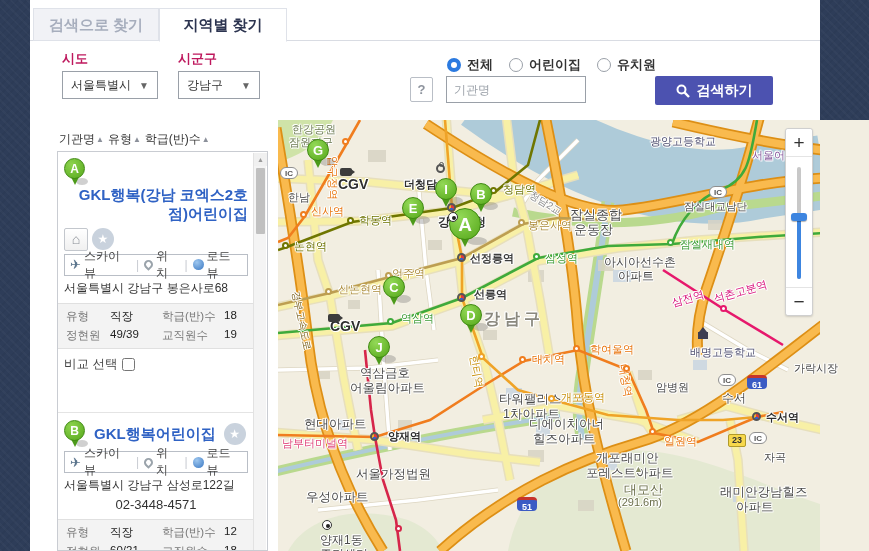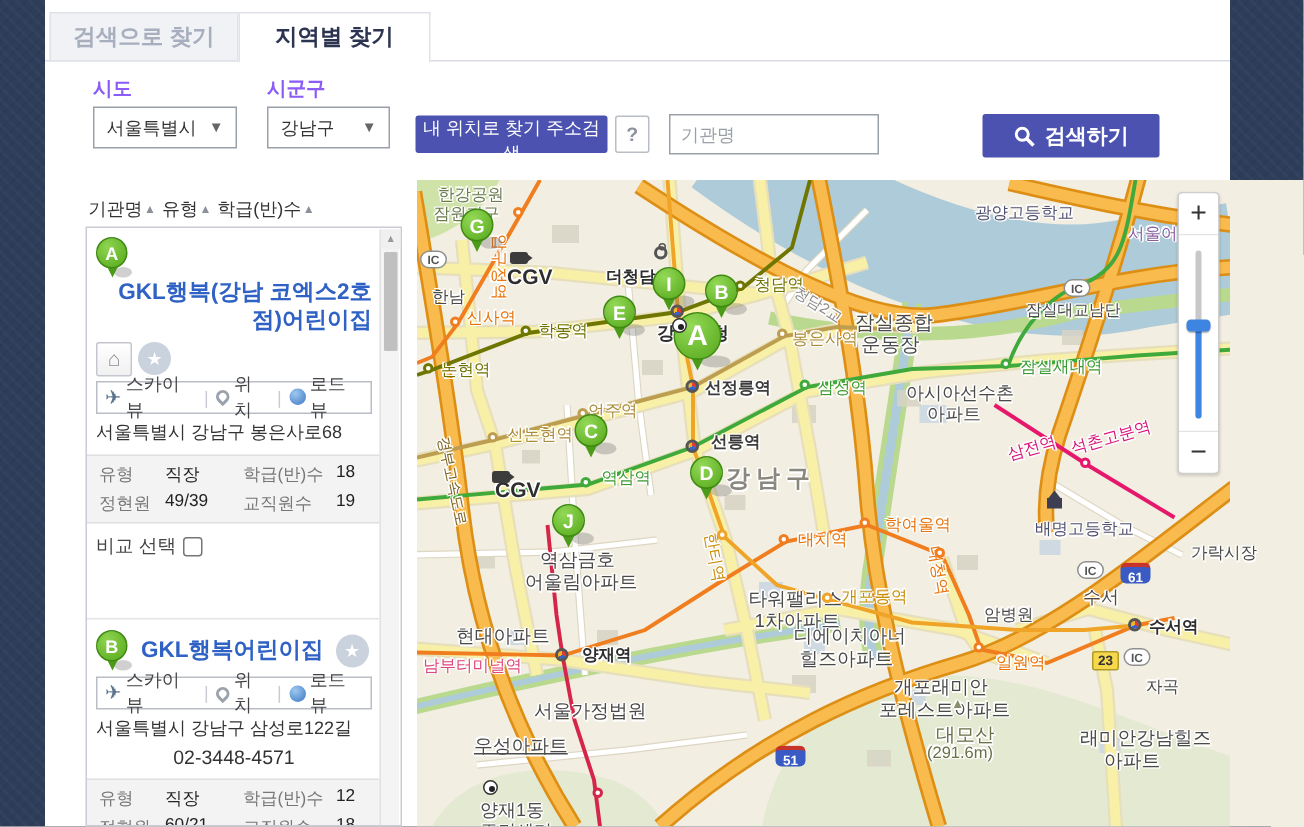--- a/index.html
+++ b/index.html
@@ -15,21 +15,21 @@
   
   .panel { position:absolute; left:30px; top:0; width:790px; height:551px; background:#fff; }
 
   
   .tabbar { position:absolute; left:0; top:8px; width:790px; height:33px; border-bottom:1px solid #d9dce3; }
   .tab { position:absolute; top:0; height:33px; line-height:32px; text-align:center; font-size:15px; font-weight:bold; cursor:pointer; }
   .tab-inactive { left:3px; width:126px; background:#f1f2f6; border:1px solid #dfe2e9; color:#a7aebd; }
   .tab-active { left:129px; width:128px; background:#fff; border:1px solid #dfe2e9; border-bottom:1px solid #fff; color:#2c3450; height:34px; }
 
   
-  .form-label { position:absolute; font-size:13px; font-weight:bold; color:#8b5cf6; }
+  .form-label { position:absolute; font-size:13px; font-weight:bold; color:#be185d; }
   .sel { position:absolute; height:28px; border:1px solid #9aa0a8; background:#fff; font-size:12px; color:#333;
          display:flex; align-items:center; padding:0 8px; justify-content:space-between; cursor:pointer; }
   .sel .car { color:#666; font-size:10px; }
   .btn-indigo { position:absolute; background:#4c52b0; color:#fff; border:none; font-size:12px; text-align:center; cursor:pointer; border-radius:2px; }
   .help-btn { position:absolute; width:23px; height:25px; background:#fff; border:1px solid #b9bec6; color:#8d939d; font-weight:bold; font-size:13px; text-align:center; line-height:23px; border-radius:2px; cursor:pointer; }
   .radio-row { position:absolute; left:417px; top:56px; display:flex; align-items:center; gap:6px; font-size:13px; font-weight:bold; color:#333; }
   .radio { width:14px; height:14px; border-radius:50%; border:1px solid #9aa0a8; background:#fff; display:inline-block; cursor:pointer; }
   .radio.on { border:4px solid #2b7ae0; background:#fff; }
   .radio-label { margin-right:10px; }
   .txt-input { position:absolute; left:416px; top:76px; width:140px; height:27px; border:1px solid #9aa0a8; font-size:12px; padding:0 7px; color:#333; font-family:inherit; }
@@ -114,23 +114,30 @@
     <div class="form-label" style="left:32px;top:50px;">시도</div>
     <div class="sel" style="left:32px;top:71px;width:96px;">
       <span>서울특별시</span>
         <span class="car">▼</span>
     </div>
     <div class="form-label" style="left:148px;top:50px;">시군구</div>
     <div class="sel" style="left:148px;top:71px;width:82px;">
       <span>강남구</span>
         <span class="car">▼</span>
     </div>
-    <button class="btn-indigo" style="left:247px;top:77px;width:128px;height:25px;">내 위치로 찾기 주소검색</button>
     <button class="help-btn" style="left:380px;top:77px;">?</button>
 
+    <div class="radio-row">
+      <span class="radio on"></span>
+      <span class="radio-label">전체</span>
+      <span class="radio"></span>
+      <span class="radio-label">어린이집</span>
+      <span class="radio"></span>
+      <span class="radio-label">유치원</span>
+    </div>
     <input class="txt-input" type="text" placeholder="기관명" style="">
     <button class="btn-indigo search-btn">
       <svg width="14" height="14" viewBox="0 0 14 14">
           <circle cx="5.5" cy="5.5" r="4" fill="none" stroke="#fff" stroke-width="2"></circle>
           <line x1="8.7" y1="8.7" x2="13" y2="13" stroke="#fff" stroke-width="2.4"></line>
         </svg>
       <span>검색하기</span>
     </button>
 
     <div class="sort-head">
@@ -391,39 +398,39 @@
           <div class="mlabel" style="left: 225px; top: 286px; font-size: 12.5px;">1차아파트</div>
           <div class="mlabel" style="left: 254px; top: 232px; color: rgb(232, 116, 12);">대치역</div>
           <div class="mlabel" style="left: 312px; top: 222px; color: rgb(232, 116, 12);">학여울역</div>
           <div class="mlabel" style="left: 352px; top: 243px; color: rgb(232, 116, 12); transform-origin: left top; transform: rotate(80deg);">대청역</div>
           <div class="mlabel" style="left: 283px; top: 270px; color: rgb(200, 144, 12);">개포동역</div>
           <div class="mlabel" style="left: 203px; top: 234px; color: rgb(200, 144, 12); transform-origin: left top; transform: rotate(80deg);">한티역</div>
           <div class="mlabel" style="left: 251px; top: 296px; font-size: 12.5px;">디에이치아너</div>
           <div class="mlabel" style="left: 255px; top: 311px; font-size: 12.5px;">힐즈아파트</div>
           <div class="mlabel" style="left: 318px; top: 330px; font-size: 12.5px;">개포래미안</div>
           <div class="mlabel" style="left: 308px; top: 345px; font-size: 12.5px;">포레스트아파트</div>
-          <div class="mlabel" style="left: 378px; top: 282px;">암병원</div>
+          <div class="mlabel" style="left: 378px; top: 260px;">암병원</div>
           <div class="mlabel" style="left: 386px; top: 314px; color: rgb(232, 116, 12);">일원역</div>
           <div class="mlabel" style="left: 444px; top: 270px; font-size: 12px;">수서</div>
           <div class="mlabel" style="left: 488px; top: 290px; color: rgb(46, 46, 46); font-weight: bold;">수서역</div>
           <div class="mlabel" style="left: 486px; top: 330px;">자곡</div>
           <div class="mlabel" style="left: 442px; top: 364px; font-size: 12.5px;">래미안강남힐즈</div>
           <div class="mlabel" style="left: 458px; top: 379px; font-size: 12.5px;">아파트</div>
           <div class="mlabel" style="left: 346px; top: 361px; font-size: 13px; color: rgb(107, 111, 74);">대모산</div>
           <div class="mlabel" style="left: 340px; top: 376px; color: rgb(107, 111, 74);">(291.6m)</div>
           <div class="mlabel" style="left: 356px; top: 344px; font-size: 9px; color: rgb(138, 143, 106);">▲</div>
           <div class="mlabel" style="left: 412px; top: 225px; color: rgb(79, 79, 112);">배명고등학교</div>
           <div class="mlabel" style="left: 516px; top: 241px;">가락시장</div>
           <div class="mlabel" style="left: 434px; top: 172px; color: rgb(217, 21, 125); transform-origin: left top; transform: rotate(-16deg);">석촌고분역</div>
           <div class="mlabel" style="left: 392px; top: 176px; color: rgb(217, 21, 125); transform-origin: left top; transform: rotate(-16deg);">삼전역</div>
           <div class="mlabel" style="left: 110px; top: 309px; color: rgb(46, 46, 46); font-weight: bold; font-family: Liberation Serif, serif;">양재역</div>
           <div class="mlabel" style="left: 4px; top: 316px; color: rgb(224, 69, 123);">남부터미널역</div>
           <div class="mlabel" style="left: 26px; top: 296px; font-size: 12.5px;">현대아파트</div>
           <div class="mlabel" style="left: 78px; top: 346px; font-size: 12.5px;">서울가정법원</div>
-          <div class="mlabel" style="left: 38px; top: 369px; font-size: 12.5px; text-decoration: underline;">우성아파트</div>
+          <div class="mlabel" style="left: 28px; top: 369px; font-size: 12.5px;">우성아파트</div>
           <div class="mlabel" style="left: 42px; top: 412px; font-size: 12px;">양재1동</div>
           <div class="mlabel" style="left: 42px; top: 426px; font-size: 12px;">주민센터</div>
           <div class="station" style="left: 64px; top: 18px; border-color: rgb(240, 125, 30);"></div>
           <div class="station" style="left: 22px; top: 91px; border-color: rgb(240, 125, 30);"></div>
           <div class="station" style="left: 4px; top: 122px; border-color: rgb(111, 118, 0);"></div>
           <div class="station" style="left: 69px; top: 97px; border-color: rgb(111, 118, 0);"></div>
           <div class="station" style="left: 212px; top: 67px; border-color: rgb(111, 118, 0);"></div>
           <div class="station" style="left: 47px; top: 168px; border-color: rgb(189, 158, 81);"></div>
           <div class="station" style="left: 107px; top: 152px; border-color: rgb(189, 158, 81);"></div>
           <div class="station" style="left: 240px; top: 99px; border-color: rgb(189, 158, 81);"></div>

